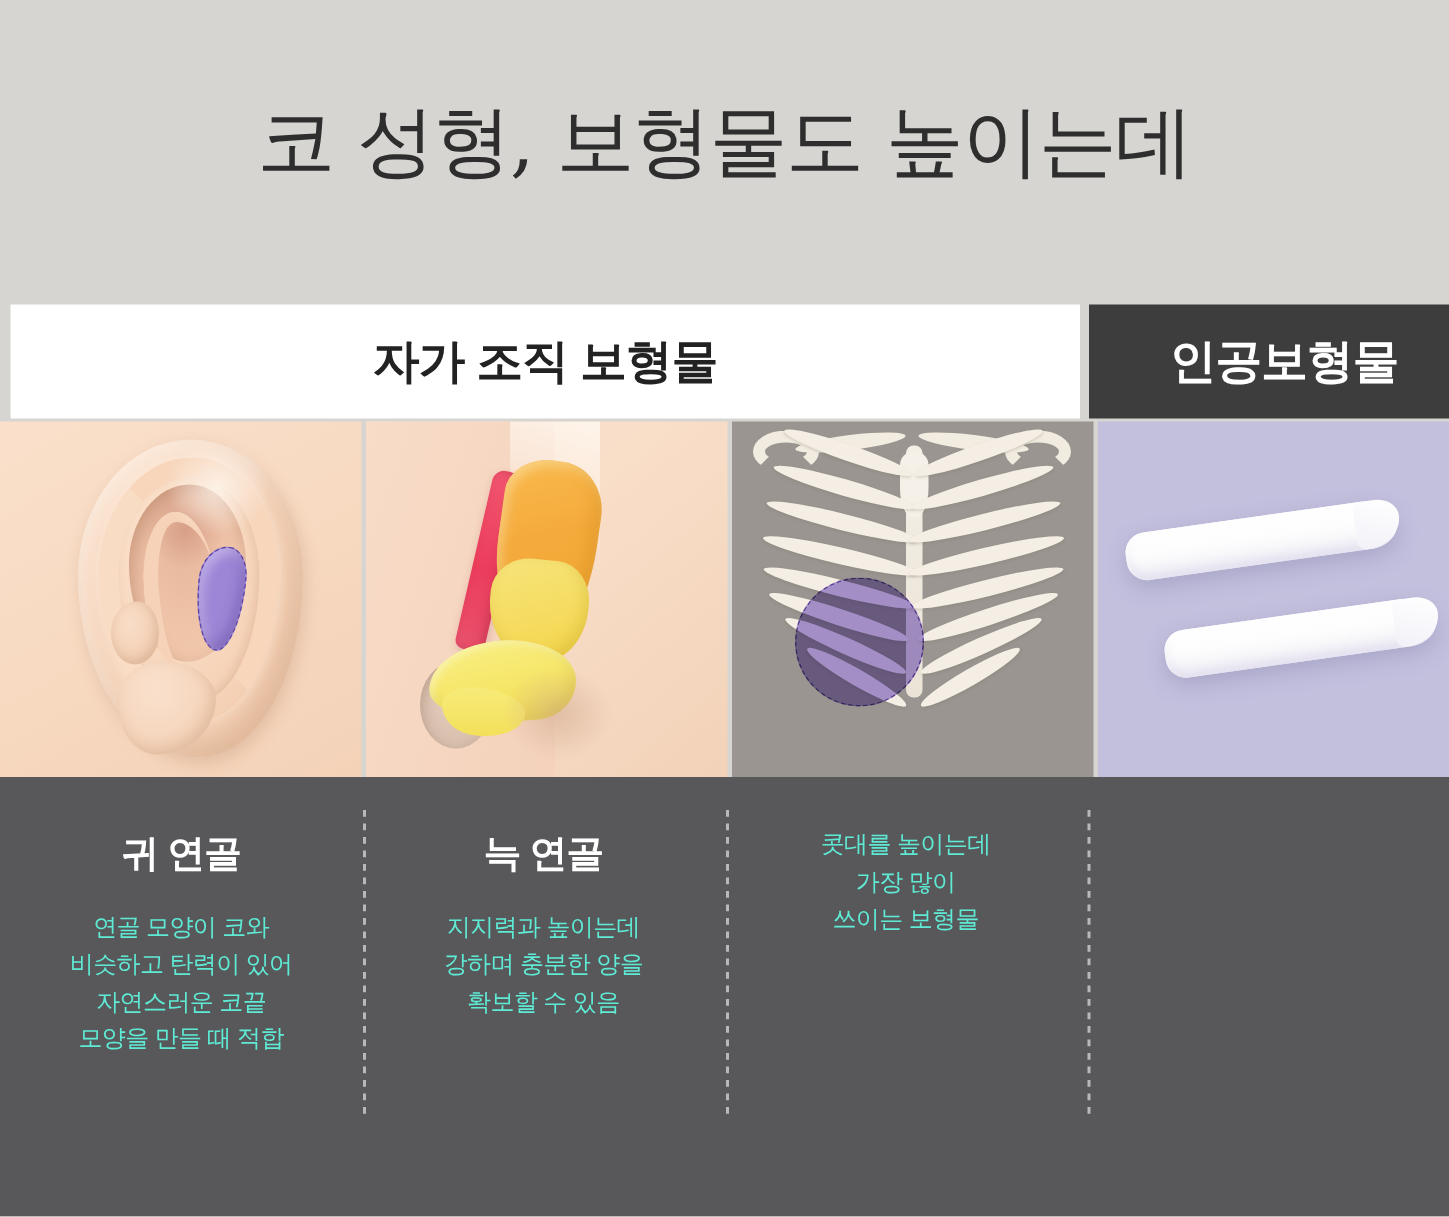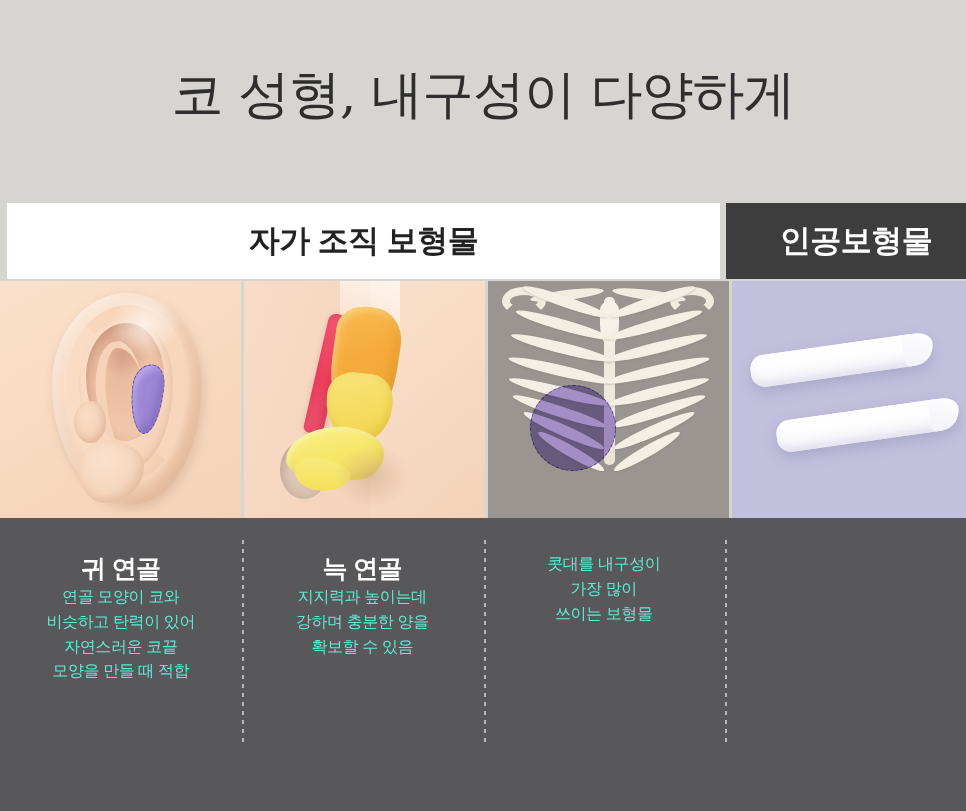--- a/index.html
+++ b/index.html
@@ -341,20 +341,21 @@
     width: 241.5px;
     flex: none;
     padding-top: 34px;
     text-align: center;
   }
   .desc-title {
     font-size: 25px;
     font-weight: 700;
     color: #ffffff;
     letter-spacing: -0.6px;
+    margin-bottom: 22px;
     white-space: nowrap;
     text-align: center;
   }
   .desc-body {
     font-size: 16px;
     line-height: 1.55;
     color: #5eead4;
     letter-spacing: -0.4px;
     white-space: pre-line;
   }
@@ -368,21 +369,21 @@
     background-repeat: repeat-y;
   }
   .div-1 { left: 242px; }
   .div-2 { left: 483.5px; }
   .div-3 { left: 725px; }
 </style>
 </head>
 <body>
 
 <div class="title-area">
-  <h1 class="title">코 성형, 내구성이 다양하게</h1>
+  <h1 class="title">코 성형, 보형물도 높이는데</h1>
 </div>
 
 <div class="header-row">
   <div class="hdr hdr-auto">
     <span class="hdr-label">자가 조직 보형물</span>
   </div>
   <div class="hdr hdr-arti">
     <span class="hdr-label">인공보형물</span>
   </div>
 </div>
@@ -464,21 +465,21 @@
 
 
     <div class="desc-col">
       <div class="desc-title">늑 연골</div>
       <div class="desc-body">지지력과 높이는데
 강하며 충분한 양을
 확보할 수 있음</div>
     </div>
 
     <div class="desc-col">
-      <div class="desc-body">콧대를 내구성이
+      <div class="desc-body">콧대를 높이는데
 가장 많이
 쓰이는 보형물</div>
     </div>
   </div>
 
   <div class="divider div-1"></div>
   <div class="divider div-2"></div>
   <div class="divider div-3"></div>
 </div>
 

